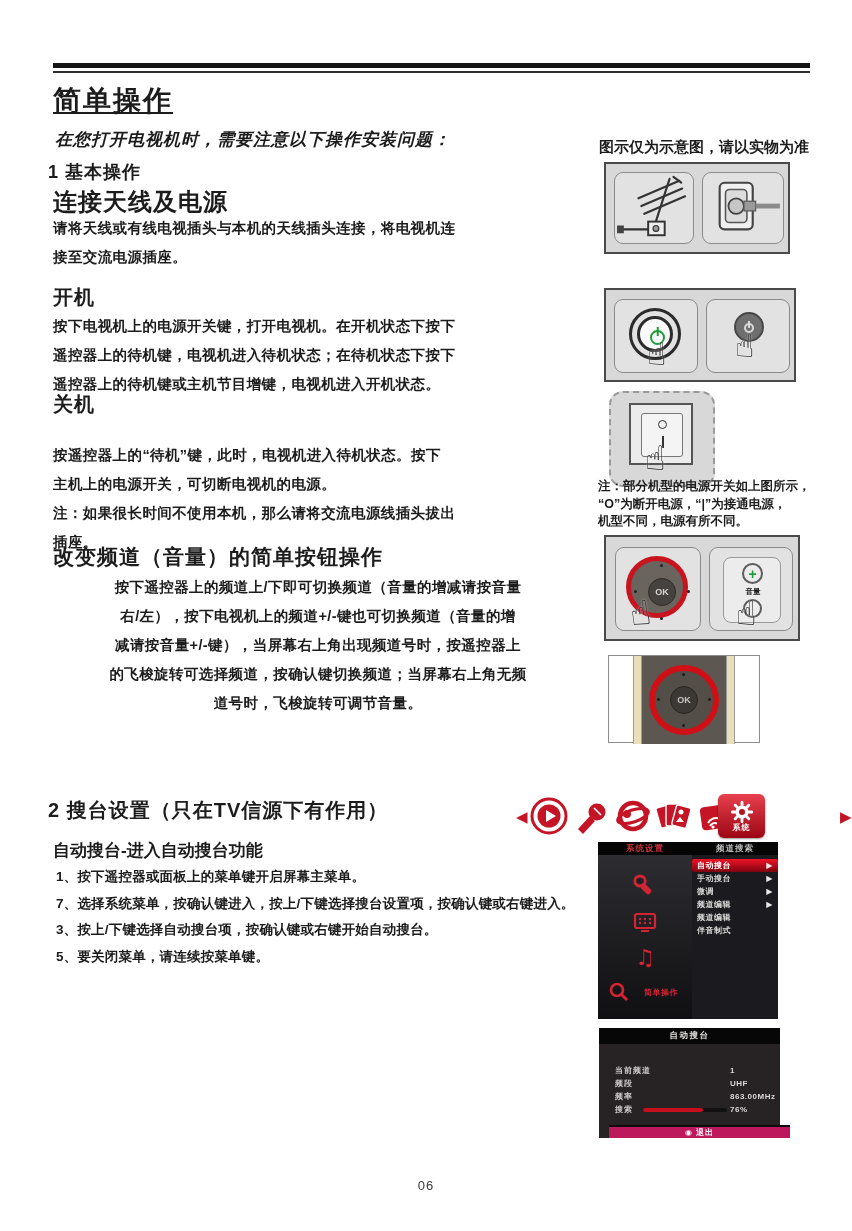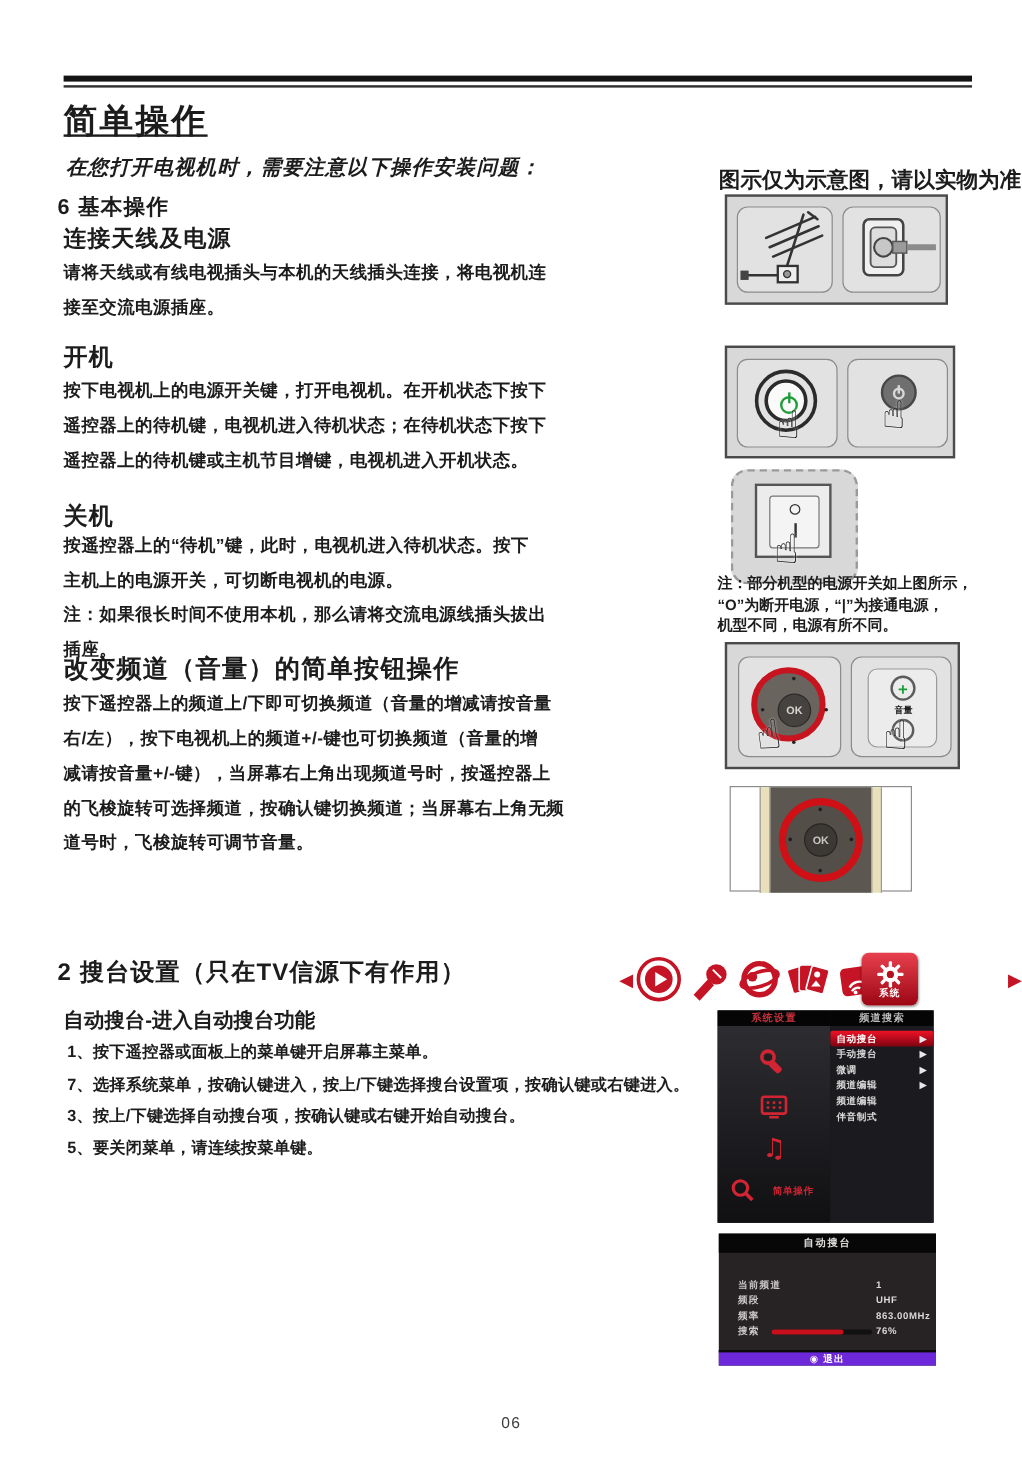--- a/index.html
+++ b/index.html
@@ -19,21 +19,21 @@
   .title { left: 53px; top: 82px; font-size: 28px; font-weight: 700; letter-spacing: 2px; text-decoration: underline; }
   .intro { left: 55px; top: 128px; font-size: 17px; font-weight: 700; font-style: italic; letter-spacing: 1px; }
 
   .h-num  { font-size: 18px; font-weight: 600; letter-spacing: 1px; }
   .h2     { font-size: 20px; font-weight: 700; letter-spacing: 1px; }
   .body   { font-size: 14.5px; font-weight: 600; line-height: 29px; white-space: pre-line; letter-spacing: 0.4px; }
 
   .steps { left: 56px; top: 864px; width: 540px; list-style: none; }
   .steps li { font-size: 13.5px; font-weight: 600; line-height: 26.5px; letter-spacing: 0.2px; }
 
-  .fig-caption { left: 599px; top: 138px; font-size: 18px; font-weight: 700; }
+  .fig-caption { left: 599px; top: 138px; font-size: 15px; font-weight: 700; }
 
   .figbox { background: #d8d8d8; border: 2px solid #4a4a4a; }
   .panel  { position: absolute; background: #e2e2e2; border: 1px solid #8b8b8b; border-radius: 9px; }
 
   .hand { position: absolute; font-family: "DejaVu Sans", sans-serif; color: #1a1a1a; line-height: 1; text-shadow: 0 0 2px #fff; }
 
   
   .standby { position: relative; display: inline-block; border-radius: 50%; }
   .standby .bar { position: absolute; left: 50%; transform: translateX(-50%); }
 
@@ -71,57 +71,57 @@
   
   .dlg { left: 599px; top: 1028px; width: 181px; height: 110px; background: #272325; }
   .dlg-title { position: absolute; top: 0; left: 0; width: 100%; height: 16px; background: #070707;
                display: flex; align-items: center; justify-content: center;
                color: #e3dede; font-size: 8.5px; font-weight: 700; letter-spacing: 1.5px; }
   .dlg-row { position: absolute; left: 0; width: 100%; height: 13px; display: flex; align-items: center; }
   .dlg-row .lbl { position: absolute; left: 16px; font-size: 8px; font-weight: 700; color: #cbc6c7; letter-spacing: 1px; text-align: center; }
   .dlg-row .val { position: absolute; left: 131px; font-size: 8px; font-weight: 700; color: #dcd7d8; letter-spacing: 0.5px; }
   .dlg-track { position: absolute; left: 44px; top: 5px; width: 84px; height: 3.5px; background: #111; border-radius: 2px; }
   .dlg-fill  { height: 100%; background: #c8101c; border-radius: 2px; }
-  .dlg-footer { position: absolute; bottom: 0; left: 0; width: 100%; height: 13px; background: #6d28d9;
+  .dlg-footer { position: absolute; bottom: 0; left: 10px; width: 100%; height: 13px; background: #be185d;
                 border-top: 2px solid #0a0a0a;
                 display: flex; align-items: center; justify-content: center;
                 color: #fff; font-size: 8px; font-weight: 700; letter-spacing: 1px; }
 
   .page-number { left: 0; top: 1178px; width: 852px; text-align: center; font-size: 13px; color: #3c3c3c; letter-spacing: 1px; }
 </style>
 </head>
 <body>
 
 <div class="page">
 
   <div class="abs rule-thick"></div>
   <div class="abs rule-thin"></div>
 
   <h1 class="abs title">简单操作</h1>
   <p class="abs intro">在您打开电视机时，需要注意以下操作安装问题：</p>
 
-  <div class="abs h-num" style="left:48px; top:160px;">6  基本操作</div>
-
-  <div class="abs h2" style="left:53px; top:186px; font-size:19px;">连接天线及电源</div>
+  <div class="abs h-num" style="left:48px; top:160px;">1  基本操作</div>
+
+  <div class="abs h2" style="left:53px; top:186px; font-size:24px;">连接天线及电源</div>
   <div class="abs body" style="left:53px; top:214px; width:520px;">请将天线或有线电视插头与本机的天线插头连接，将电视机连
 接至交流电源插座。</div>
 
   <div class="abs h2" style="left:53px; top:284px;">开机</div>
   <div class="abs body" style="left:53px; top:312px; width:520px;">按下电视机上的电源开关键，打开电视机。在开机状态下按下
 遥控器上的待机键，电视机进入待机状态；在待机状态下按下
 遥控器上的待机键或主机节目增键，电视机进入开机状态。</div>
 
-  <div class="abs h2" style="left:53px; top:417px;">关机</div>
+  <div class="abs h2" style="left:53px; top:391px;">关机</div>
   <div class="abs h2" style="left:53px; top:543px; font-size:21px;">改变频道（音量）的简单按钮操作</div>
 
   <div class="abs body" style="left:53px; top:441px; width:520px;">按遥控器上的“待机”键，此时，电视机进入待机状态。按下
 主机上的电源开关，可切断电视机的电源。
 注：如果很长时间不使用本机，那么请将交流电源线插头拔出
 插座。</div>
-  <div class="abs body" style="left:53px; top:573px; width:530px;">按下遥控器上的频道上/下即可切换频道（音量的增减请按音量
+  <div class="abs body" style="left:53px; top:573px; width:530px;text-align:center;">按下遥控器上的频道上/下即可切换频道（音量的增减请按音量
 右/左），按下电视机上的频道+/-键也可切换频道（音量的增
 减请按音量+/-键），当屏幕右上角出现频道号时，按遥控器上
 的飞梭旋转可选择频道，按确认键切换频道；当屏幕右上角无频
 道号时，飞梭旋转可调节音量。</div>
 
   <div class="abs h2" style="left:48px; top:797px; font-size:20px;">2  搜台设置（只在TV信源下有作用）</div>
   <div class="abs" style="left:53px; top:839px; font-size:17px; font-weight:700;">自动搜台-进入自动搜台功能</div>
 
   <ul class="abs steps">
     <li>1、按下遥控器或面板上的菜单键开启屏幕主菜单。</li>

